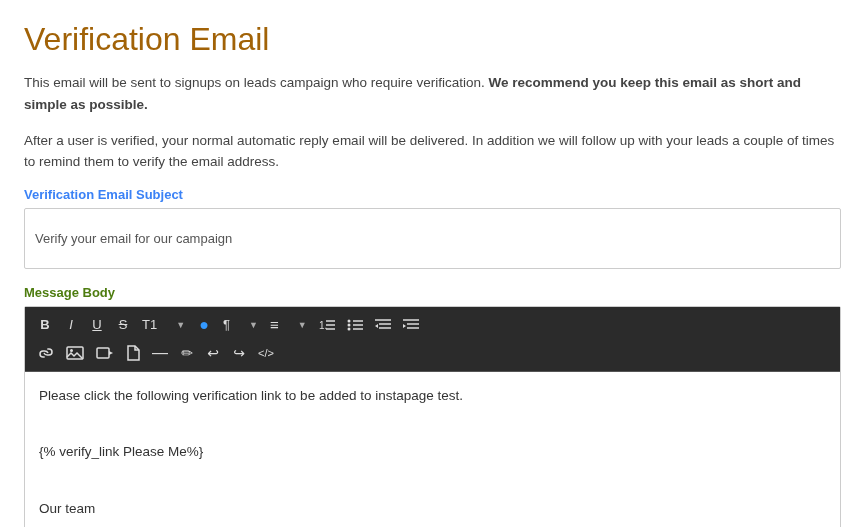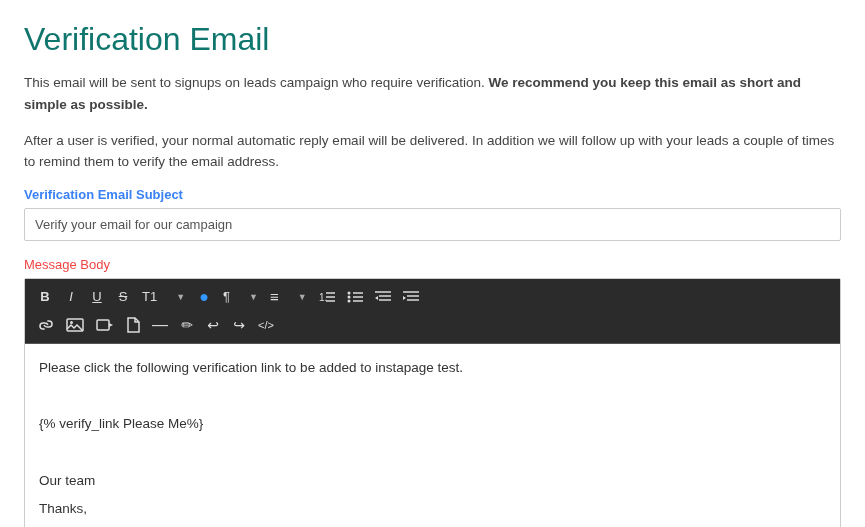--- a/index.html
+++ b/index.html
@@ -14,21 +14,21 @@
       color: #333;
       background: #fff;
       padding: 20px 24px;
       width: 865px;
       min-height: 527px;
     }
 
     h1 {
       font-size: 32px;
       font-weight: 300;
-      color: #0f766e;
+      color: #a16207;
       margin-bottom: 14px;
       line-height: 1.2;
     }
 
     .description-block {
       margin-bottom: 14px;
       line-height: 1.6;
       color: #444;
       font-size: 13.5px;
     }
@@ -42,31 +42,31 @@
       font-weight: 700;
       color: #3b82f6;
       margin-bottom: 6px;
       display: block;
     }
 
     .subject-input {
       width: 100%;
       border: 1px solid #ccc;
       border-radius: 2px;
-      padding: 8px 10px;
+      padding: 22px 10px;
       font-size: 13px;
       color: #555;
       outline: none;
       margin-bottom: 16px;
     }
 
     .message-body-label {
       font-size: 13px;
-      font-weight: 400;
-      color: #ef4444;
+      font-weight: 700;
+      color: #4d7c0f;
       margin-bottom: 6px;
       display: block;
     }
 
     .editor-wrapper {
       border: 1px solid #ccc;
       border-radius: 2px;
     }
 
     .toolbar {

